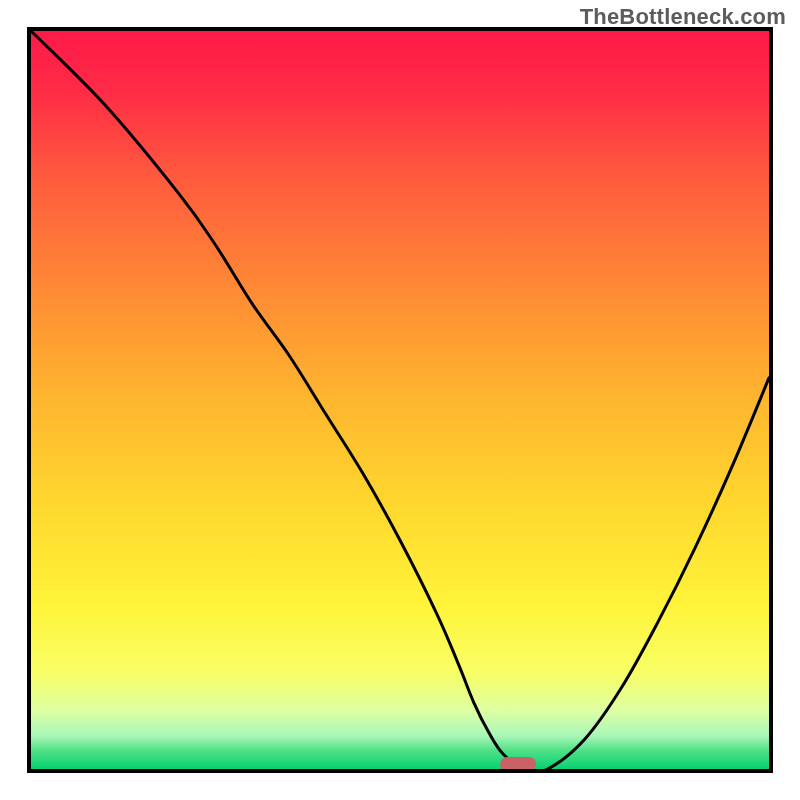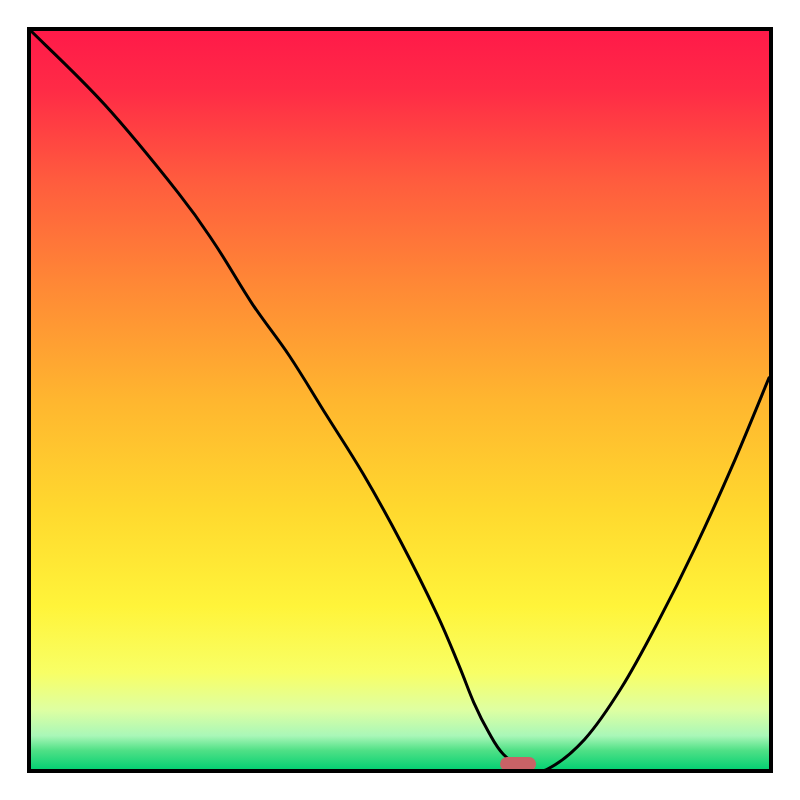--- a/index.html
+++ b/index.html
@@ -46,20 +46,21 @@
     stroke-linecap: round;
   }
   .marker {
     fill: #c96266;
   }
 </style>
 </head>
 <body>
 
 <div class="container">
+  <div class="watermark">TheBottleneck.com</div>
 
   <div class="plot-area">
     <svg class="chart" viewBox="0 0 738 738" preserveAspectRatio="none">
       <defs>
         <linearGradient id="bg-grad" x1="0" y1="0" x2="0" y2="1">
             <stop offset="0%" stop-color="#ff1a49"></stop>
             <stop offset="8%" stop-color="#ff2b46"></stop>
             <stop offset="20%" stop-color="#ff5b3e"></stop>
             <stop offset="35%" stop-color="#ff8a35"></stop>
             <stop offset="50%" stop-color="#ffb62f"></stop>

